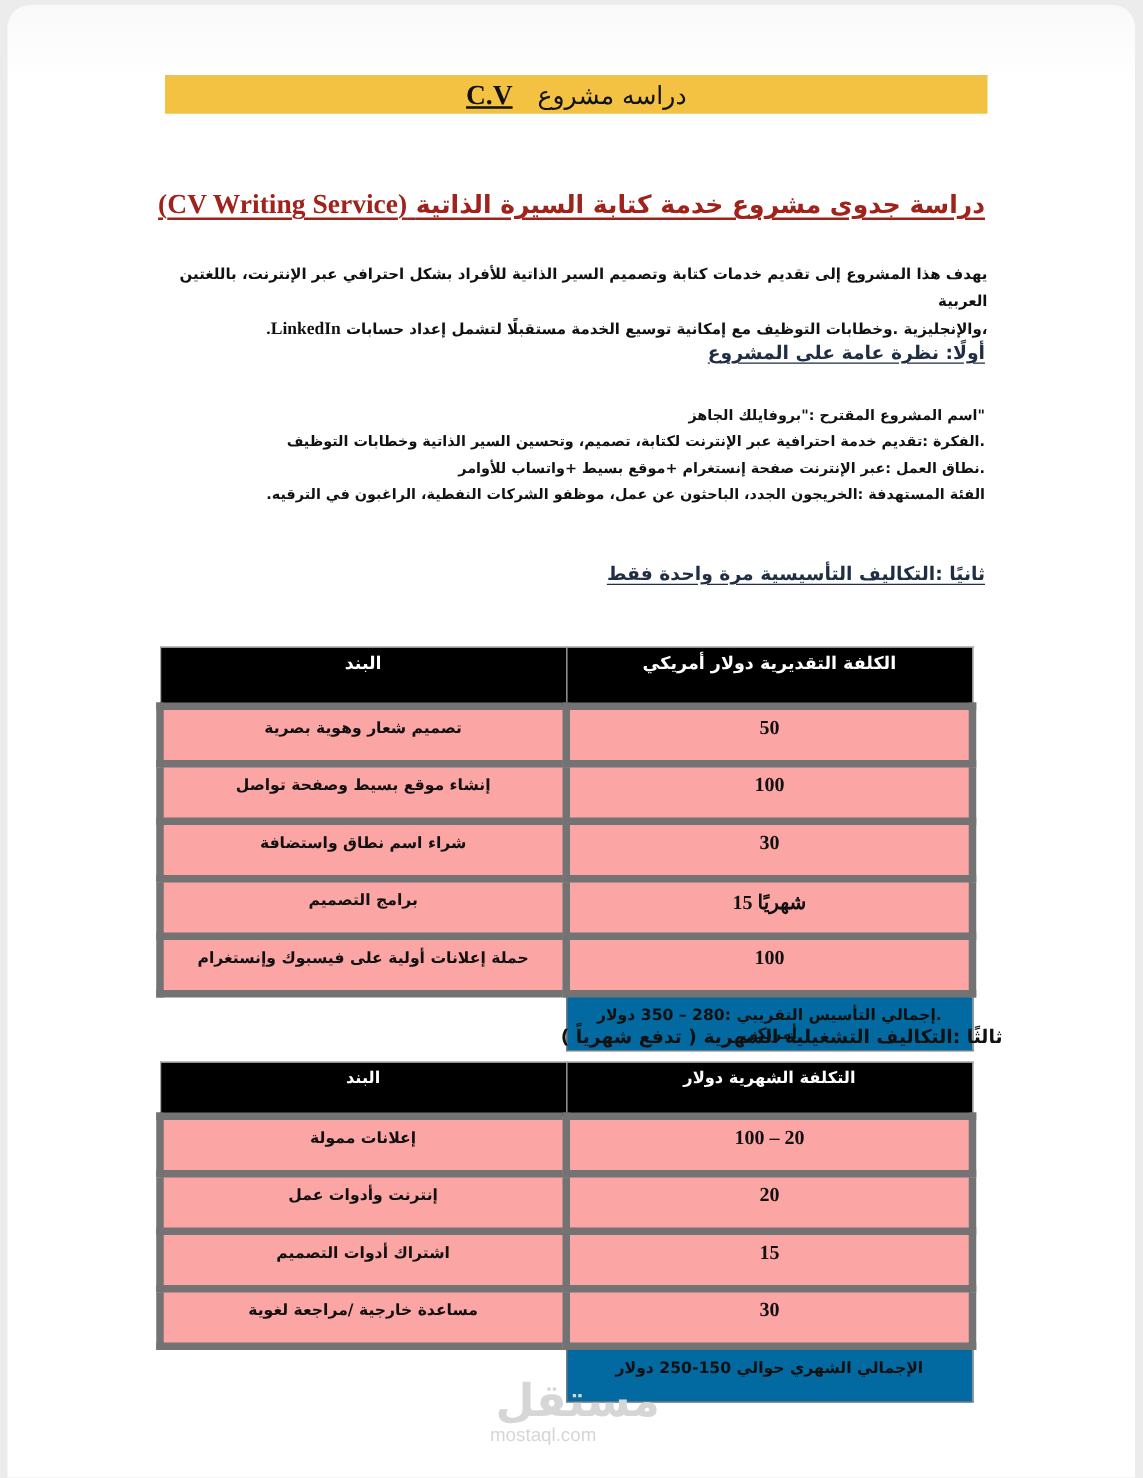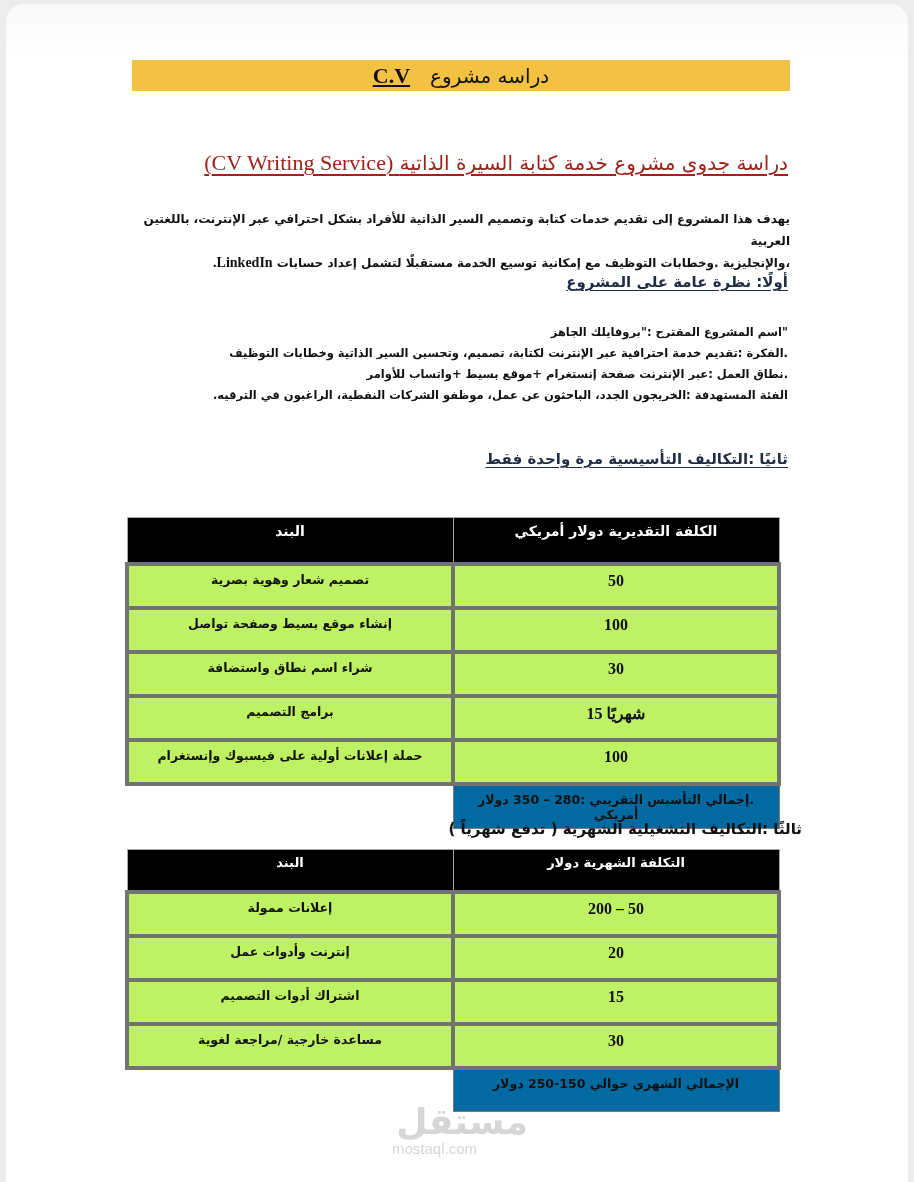--- a/index.html
+++ b/index.html
@@ -20,21 +20,21 @@
     background: #f4c242; border-top: 1px solid #e6c065;
     display: flex; justify-content: center; align-items: center;
     direction: rtl; font-size: 20px; color: #111;
   }
   .banner .cv {
     font-family: "Liberation Serif", serif; font-weight: bold; font-size: 22px;
     text-decoration: underline; margin-right: 20px;
   }
   .main-title {
     right: 126px; top: 150px; direction: rtl; text-align: right;
-    font-weight: normal; font-size: 20px; color: #a0221b;
+    font-weight: bold; font-size: 20px; color: #a0221b;
     text-decoration: underline; text-underline-offset: 4px;
     font-family: "DejaVu Sans", sans-serif;
     white-space: nowrap;
   }
   .main-title .en { font-family: "Liberation Serif", serif; font-size: 22px; }
   .intro {
     right: 124px; top: 208px; width: 680px; direction: rtl; text-align: right;
     font-size: 12px; font-weight: bold; line-height: 22px; color: #111;
   }
   .intro .en { font-family: "Liberation Serif", serif; font-size: 14px; }
@@ -51,21 +51,21 @@
   table.cost {
     position: absolute; border-collapse: collapse; direction: rtl;
     font-weight: bold; color: #111;
   }
   table.cost th {
     background: #000000; color: #fff; font-size: 14px; font-weight: bold;
     border: 1px solid #a8a8a8; text-align: center; vertical-align: top;
     padding-top: 5px;
   }
   table.cost td {
-    border: 4px solid #737373; background: #bef264; text-align: center;
+    border: 6px solid #737373; background: #fca5a5; text-align: center;
     vertical-align: top; padding-top: 6px; font-size: 12.5px;
   }
   table.cost td.num { font-family: "Liberation Serif", serif; font-size: 16px; }
   table.cost tr.total td.tot {
     background: #0369a1; font-size: 12.5px; border: 1px solid #7a7a7a;
   }
   table.cost tr.total td.empty { background: transparent; border: none; }
   #t1 { left: 125px; top: 517px; width: 656px; }
   #t1 th { height: 38px; }
   #t1 td { height: 33px; }
@@ -157,21 +157,21 @@
   <colgroup>
       <col style="width:50%">
       <col style="width:50%">
     </colgroup>
   <tbody>
       <tr>
     <th>التكلفة الشهرية دولار</th>
     <th>البند</th>
   </tr>
   <tr>
-    <td class="num">50 – 200</td>
+    <td class="num">20 – 100</td>
     <td>إعلانات ممولة</td>
   </tr>
   <tr>
     <td class="num">20</td>
     <td>إنترنت وأدوات عمل</td>
   </tr>
   <tr>
     <td class="num">15</td>
     <td>اشتراك أدوات التصميم</td>
   </tr>

